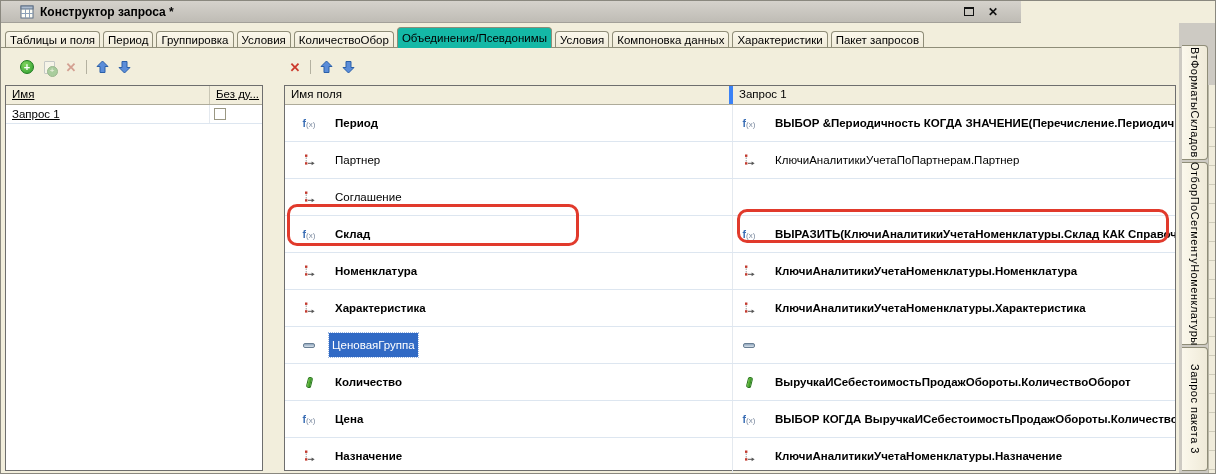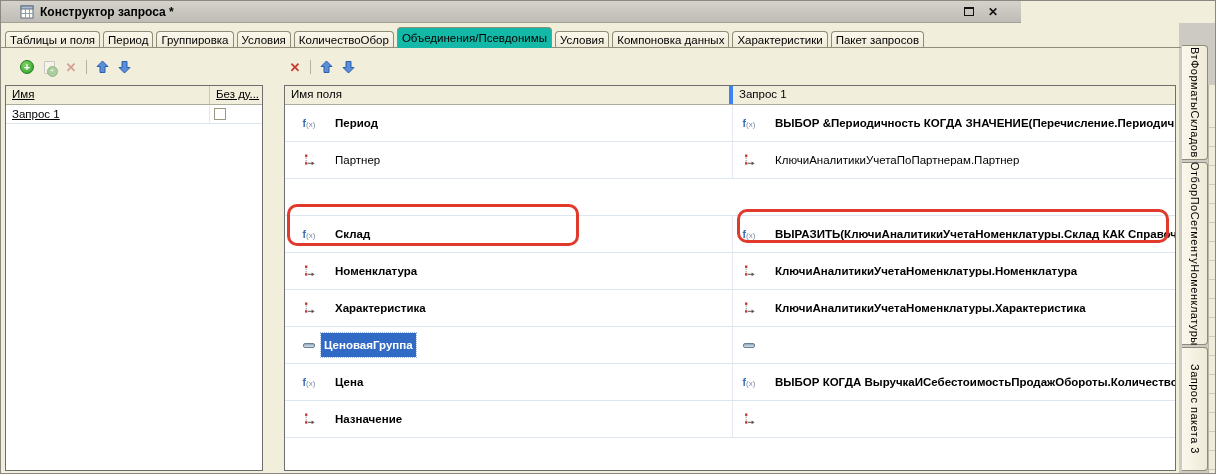--- a/index.html
+++ b/index.html
@@ -50,21 +50,21 @@
   
   #right-table{position:absolute;left:283px;top:84px;width:892px;height:386px;background:#fff;border:1px solid #6e6e6e;}
   #right-table .hcell.c1{width:448px;border-right:4px solid #3b82f6;}
   #right-table .hcell.c2{flex:1;}
   .rrow{display:flex;height:37px;border-bottom:1px solid #dde6f0;font-size:11.5px;}
   .rcell{height:100%;display:flex;align-items:center;overflow:hidden;white-space:nowrap;}
   .rcell.name{width:448px;border-right:1px solid #e4e9ef;padding-left:16px;}
   .rcell.val{flex:1;padding-left:8px;}
   .rcell .lbl{margin-left:18px;}
   .bold .lbl{font-weight:bold;}
-  .sel-box{background:#316AC5;color:#fff;padding:6px 3px;outline:1px dotted #9db8e2;margin-left:4px;font-weight:bold;}
+  .sel-box{background:#316AC5;color:#fff;padding:6px 3px;outline:1px dotted #9db8e2;margin-left:12px;}
   
   .ic{display:inline-flex;width:16px;justify-content:center;flex:0 0 16px;}
   .ic-fx{font-size:10.5px;color:#3a6eb5;font-weight:bold;}
   .ic-fx small{font-size:8px;color:#7b8aa0;font-weight:normal;}
   .ic-minus{width:12px;height:5px;border-radius:2px;border:1px solid #6a7f94;
     background:linear-gradient(180deg,#8fa5bc,#d7e1ea);align-self:center;}
   .ic-green{width:5px;height:11px;border-radius:2px;transform:rotate(14deg);
     background:linear-gradient(90deg,#6cc43e,#2e8b1f);border:1px solid #247517;}
   
   .annot{position:absolute;border:3px solid #e13a2c;border-radius:10px;pointer-events:none;z-index:5;}
@@ -208,20 +208,32 @@
                 <line x1="3.2" y1="3.5" x2="3.2" y2="9.2" stroke="#8a8a8a" stroke-dasharray="1.4,1.2"></line>
                 <rect x="2" y="8.2" width="2.4" height="2.4" fill="#c23a2e"></rect>
                 <line x1="5" y1="9.3" x2="9.2" y2="9.3" stroke="#555"></line>
                 <path d="M8.6 7.4 L11.6 9.3 L8.6 11.2 Z" fill="#555"></path>
               </svg>
             </span>
             <span class="lbl">КлючиАналитикиУчетаПоПартнерам.Партнер</span>
           </div>
         </div>
         <div class="rrow">
+          <div class="rcell name">
+            <span class="ic">
+              <svg width="12" height="12" viewBox="0 0 12 12">
+                <rect x="2" y="0.5" width="2.4" height="2.4" fill="#c23a2e"></rect>
+                <line x1="3.2" y1="3.5" x2="3.2" y2="9.2" stroke="#8a8a8a" stroke-dasharray="1.4,1.2"></line>
+                <rect x="2" y="8.2" width="2.4" height="2.4" fill="#c23a2e"></rect>
+                <line x1="5" y1="9.3" x2="9.2" y2="9.3" stroke="#555"></line>
+                <path d="M8.6 7.4 L11.6 9.3 L8.6 11.2 Z" fill="#555"></path>
+              </svg>
+            </span>
+            <span class="lbl">Соглашение</span>
+          </div>
         </div>
         <div class="rrow bold">
           <div class="rcell name">
             <span class="ic">
               <span class="ic-fx">f<small>(x)</small></span>
             </span>
             <span class="lbl">Склад</span>
           </div>
           <div class="rcell val">
             <span class="ic">
@@ -291,20 +303,34 @@
           </div>
           <div class="rcell val">
             <span class="ic">
               <span class="ic-minus"></span>
             </span>
           </div>
         </div>
         <div class="rrow bold">
           <div class="rcell name">
             <span class="ic">
+              <span class="ic-green"></span>
+            </span>
+            <span class="lbl">Количество</span>
+          </div>
+          <div class="rcell val">
+            <span class="ic">
+              <span class="ic-green"></span>
+            </span>
+            <span class="lbl">ВыручкаИСебестоимостьПродажОбороты.КоличествоОборот</span>
+          </div>
+        </div>
+        <div class="rrow bold">
+          <div class="rcell name">
+            <span class="ic">
               <span class="ic-fx">f<small>(x)</small></span>
             </span>
             <span class="lbl">Цена</span>
           </div>
           <div class="rcell val">
             <span class="ic">
               <span class="ic-fx">f<small>(x)</small></span>
             </span>
             <span class="lbl">ВЫБОР КОГДА ВыручкаИСебестоимостьПродажОбороты.КоличествоОбор...</span>
           </div>
@@ -325,20 +351,21 @@
           <div class="rcell val">
             <span class="ic">
               <svg width="12" height="12" viewBox="0 0 12 12">
                 <rect x="2" y="0.5" width="2.4" height="2.4" fill="#c23a2e"></rect>
                 <line x1="3.2" y1="3.5" x2="3.2" y2="9.2" stroke="#8a8a8a" stroke-dasharray="1.4,1.2"></line>
                 <rect x="2" y="8.2" width="2.4" height="2.4" fill="#c23a2e"></rect>
                 <line x1="5" y1="9.3" x2="9.2" y2="9.3" stroke="#555"></line>
                 <path d="M8.6 7.4 L11.6 9.3 L8.6 11.2 Z" fill="#555"></path>
               </svg>
             </span>
+            <span class="lbl">КлючиАналитикиУчетаНоменклатуры.Назначение</span>
           </div>
         </div>
       </div>
   </div>
 
   <div id="annot-left" class="annot"></div>
   <div id="annot-right" class="annot"></div>
 
   <div id="side-strip">
     <div id="sliver">

